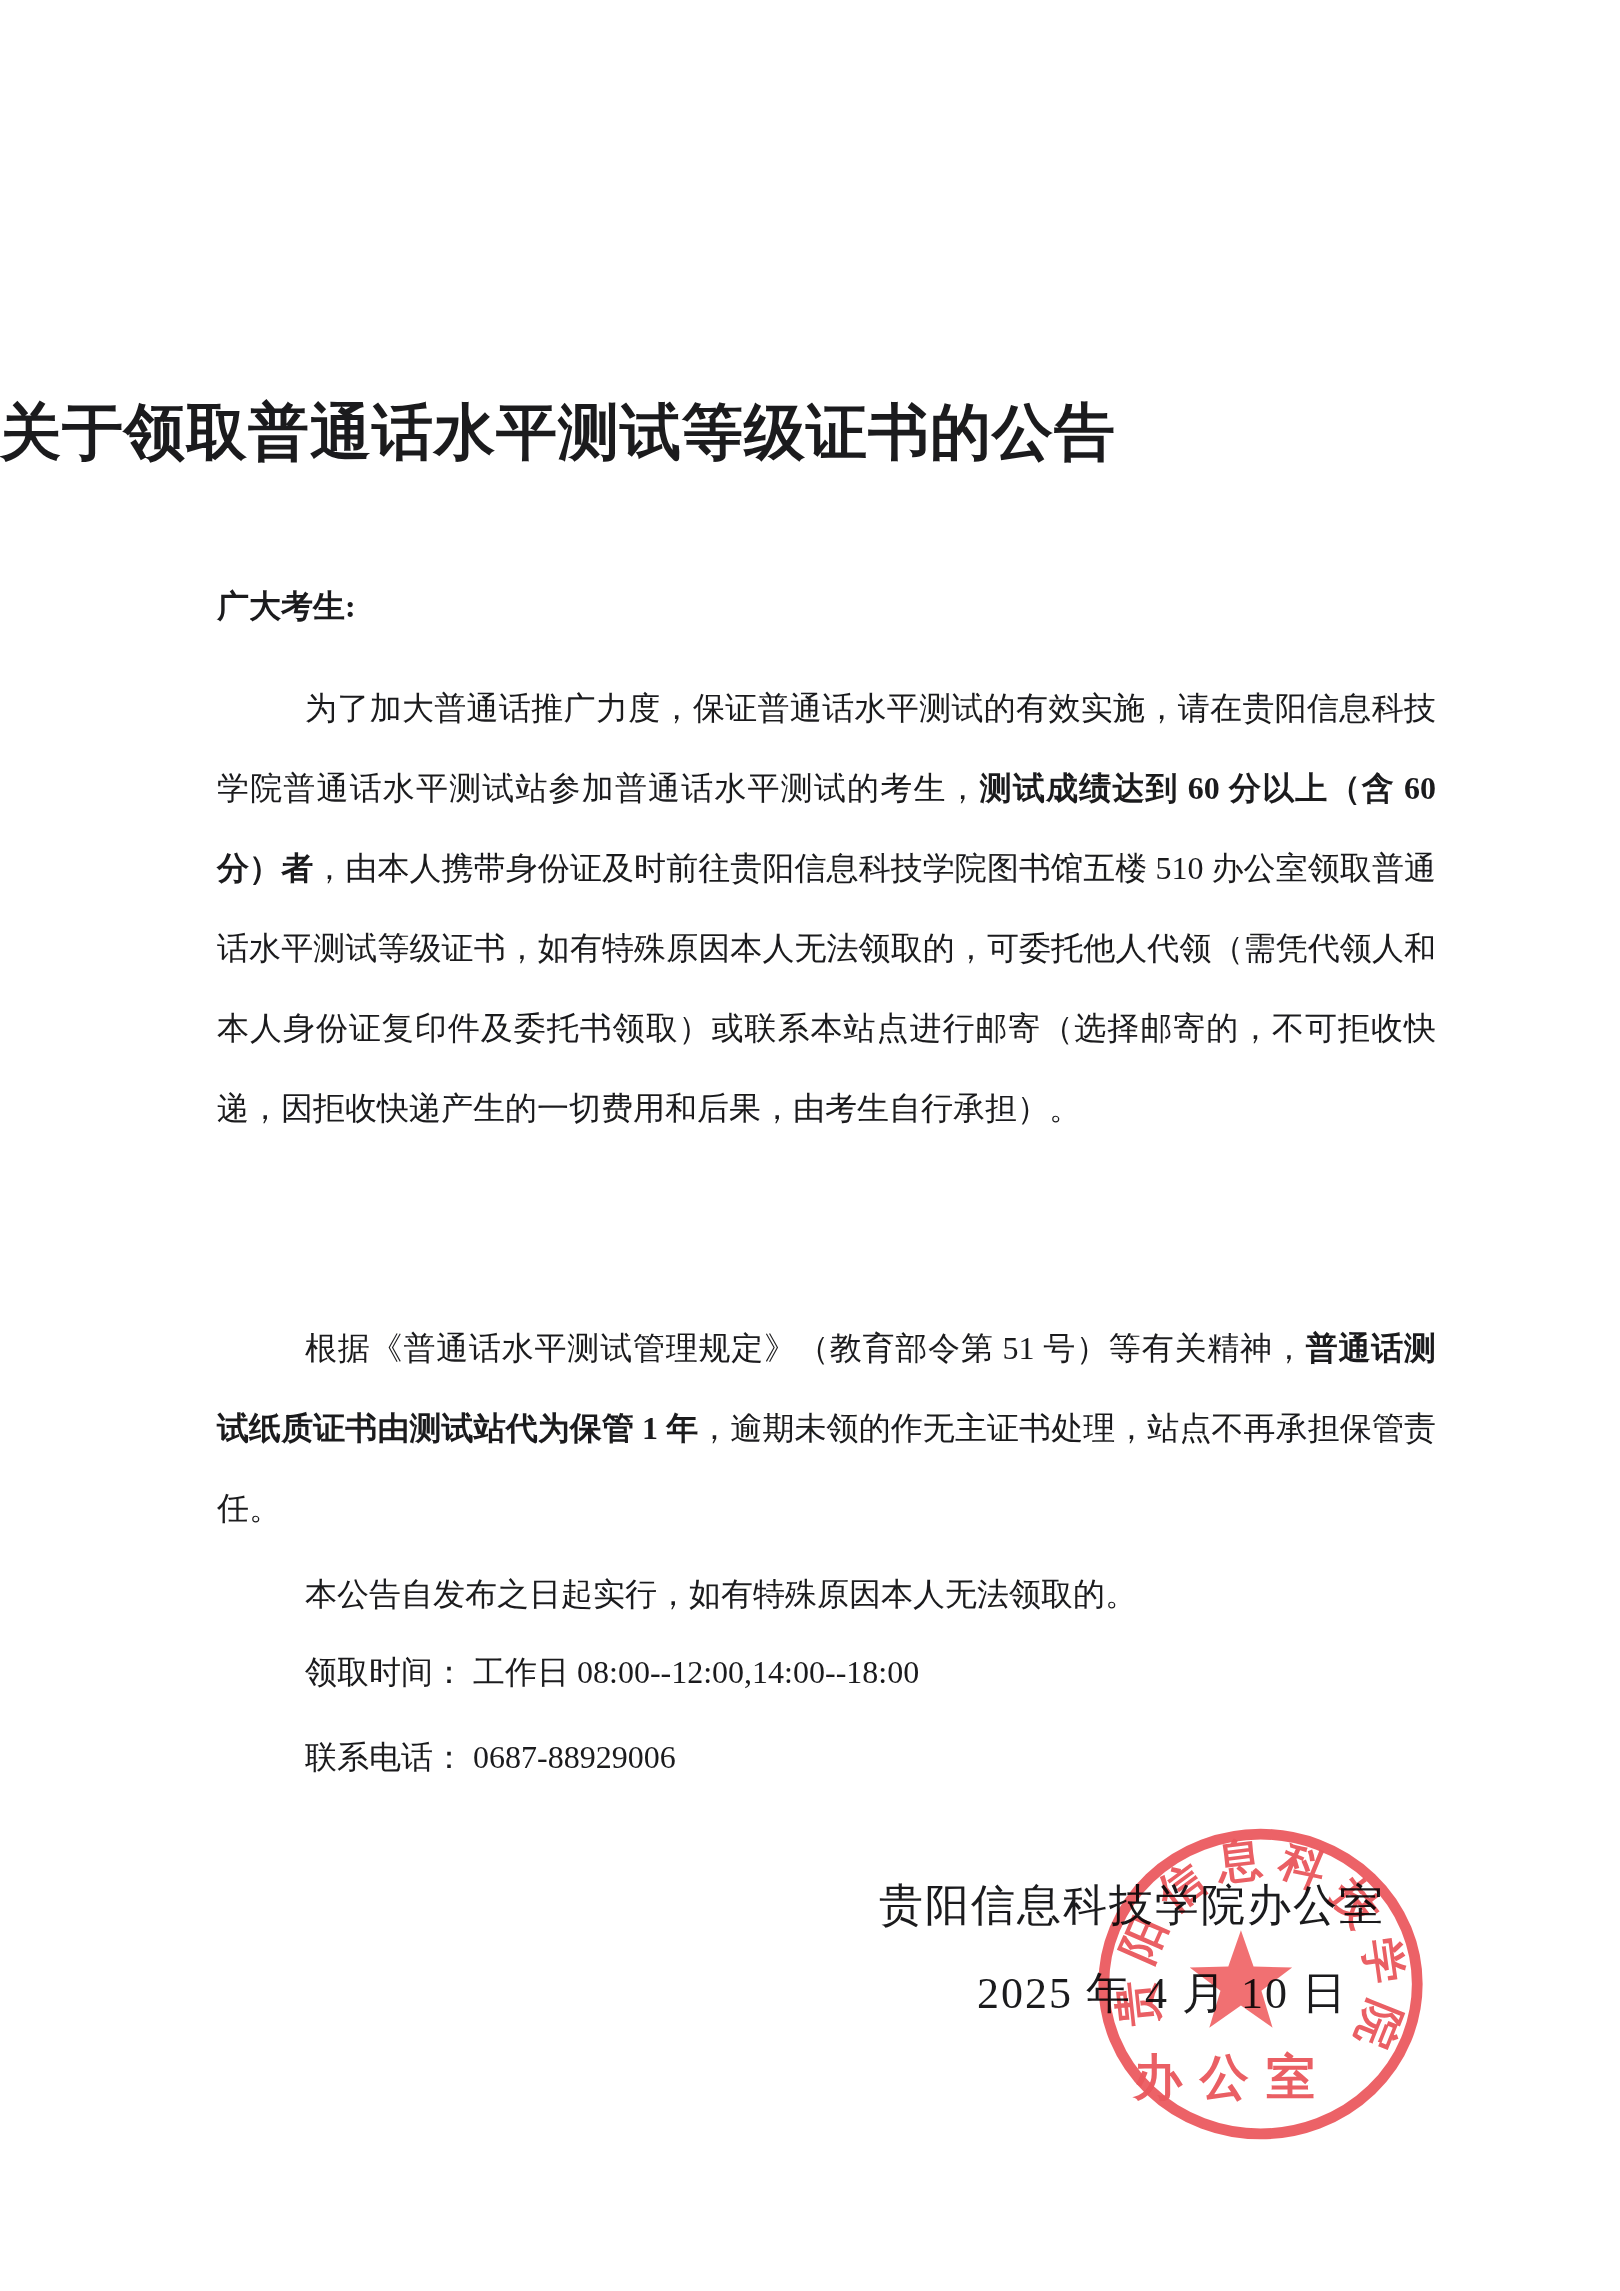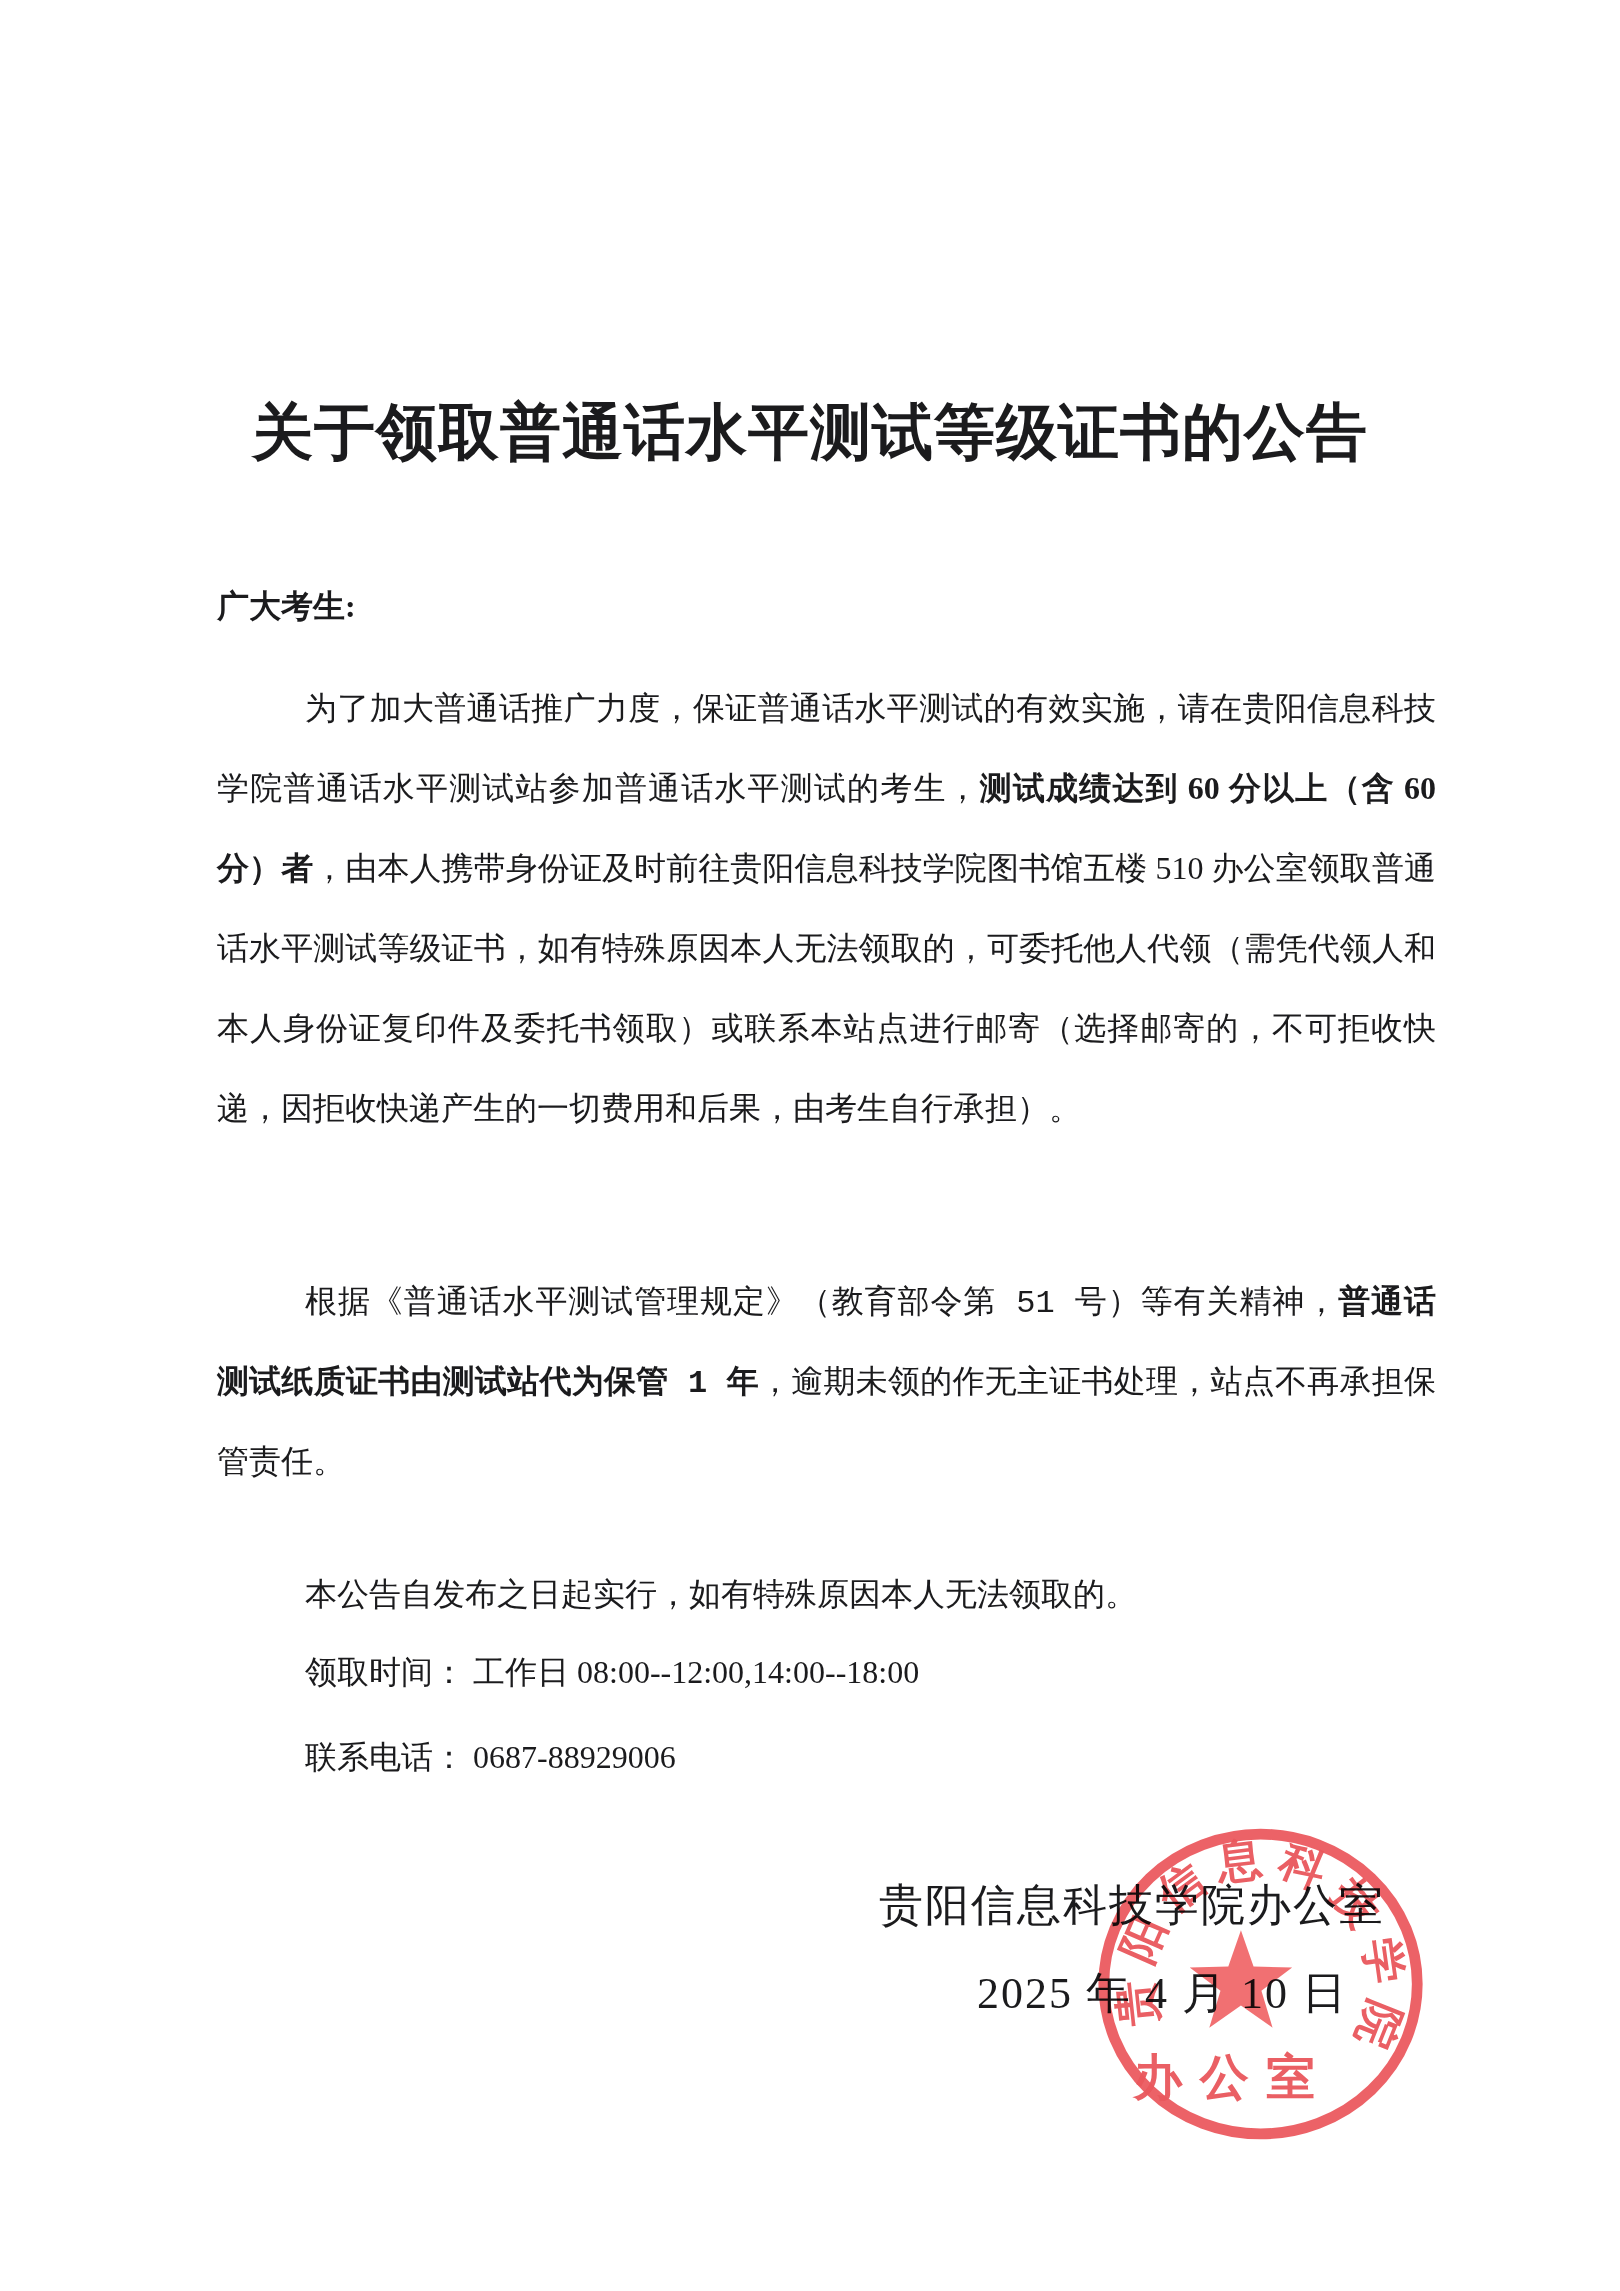--- a/index.html
+++ b/index.html
@@ -13,21 +13,20 @@
     overflow: hidden;
     font-family: "Liberation Serif", "DejaVu Serif", serif;
     color: #1b1b1d;
   }
 
   .doc-title {
     position: absolute;
     top: 392px;
     left: 0;
     width: 100%;
-    text-align: center;
     font-size: 61px;
     font-weight: 700;
     letter-spacing: 1px;
   }
 
   .salutation {
     position: absolute;
     left: 217px;
     top: 585px;
     font-size: 32px;
@@ -38,21 +37,21 @@
     position: absolute;
     left: 217px;
     width: 1219px;
     font-size: 32px;
     line-height: 80px;
     text-align: justify;
     text-indent: 88px;
   }
   .para .bold { font-weight: 700; }
   .p1 { top: 668px; }
-  .p2 { top: 1264px; font-family: Liberation Mono, monospace; }
+  .p2 { top: 1308px; }
   .p3 { top: 1554px; }
   .p4 { top: 1632px; }
   .p5 { top: 1717px; }
 
   .signature {
     position: absolute;
     top: 1882px;
     right: 235px;
     font-size: 44px;
     letter-spacing: 2px;

